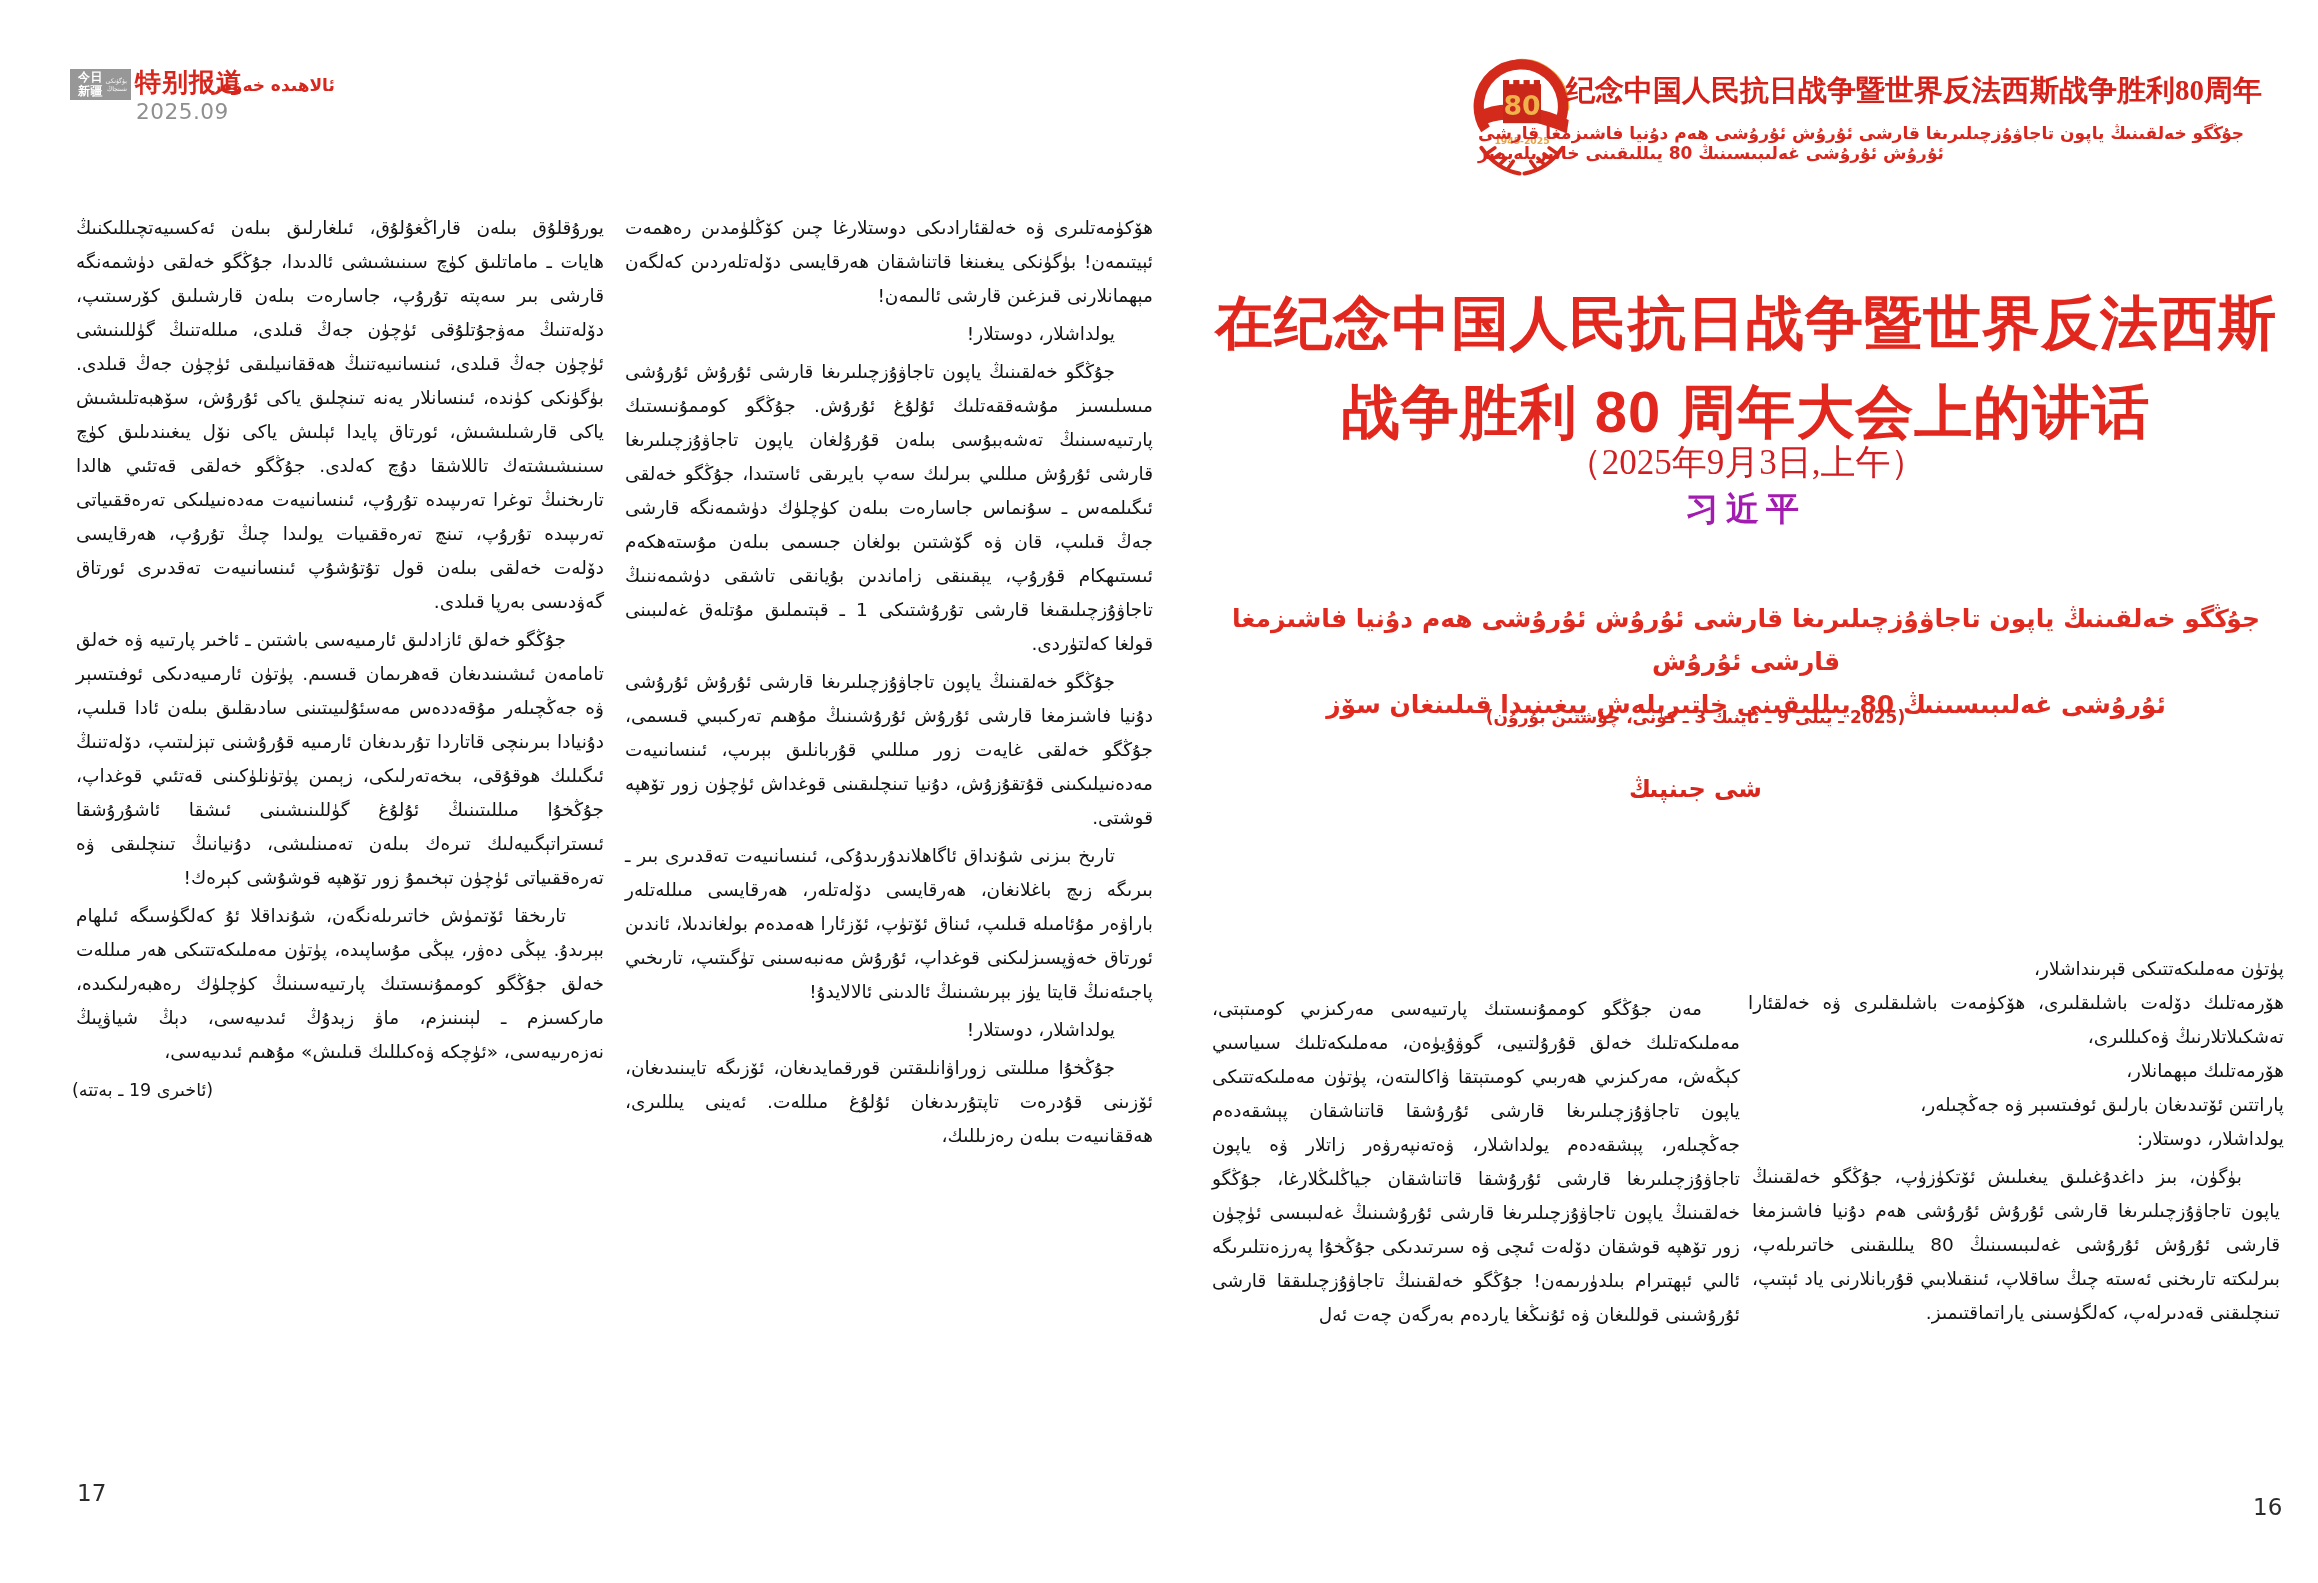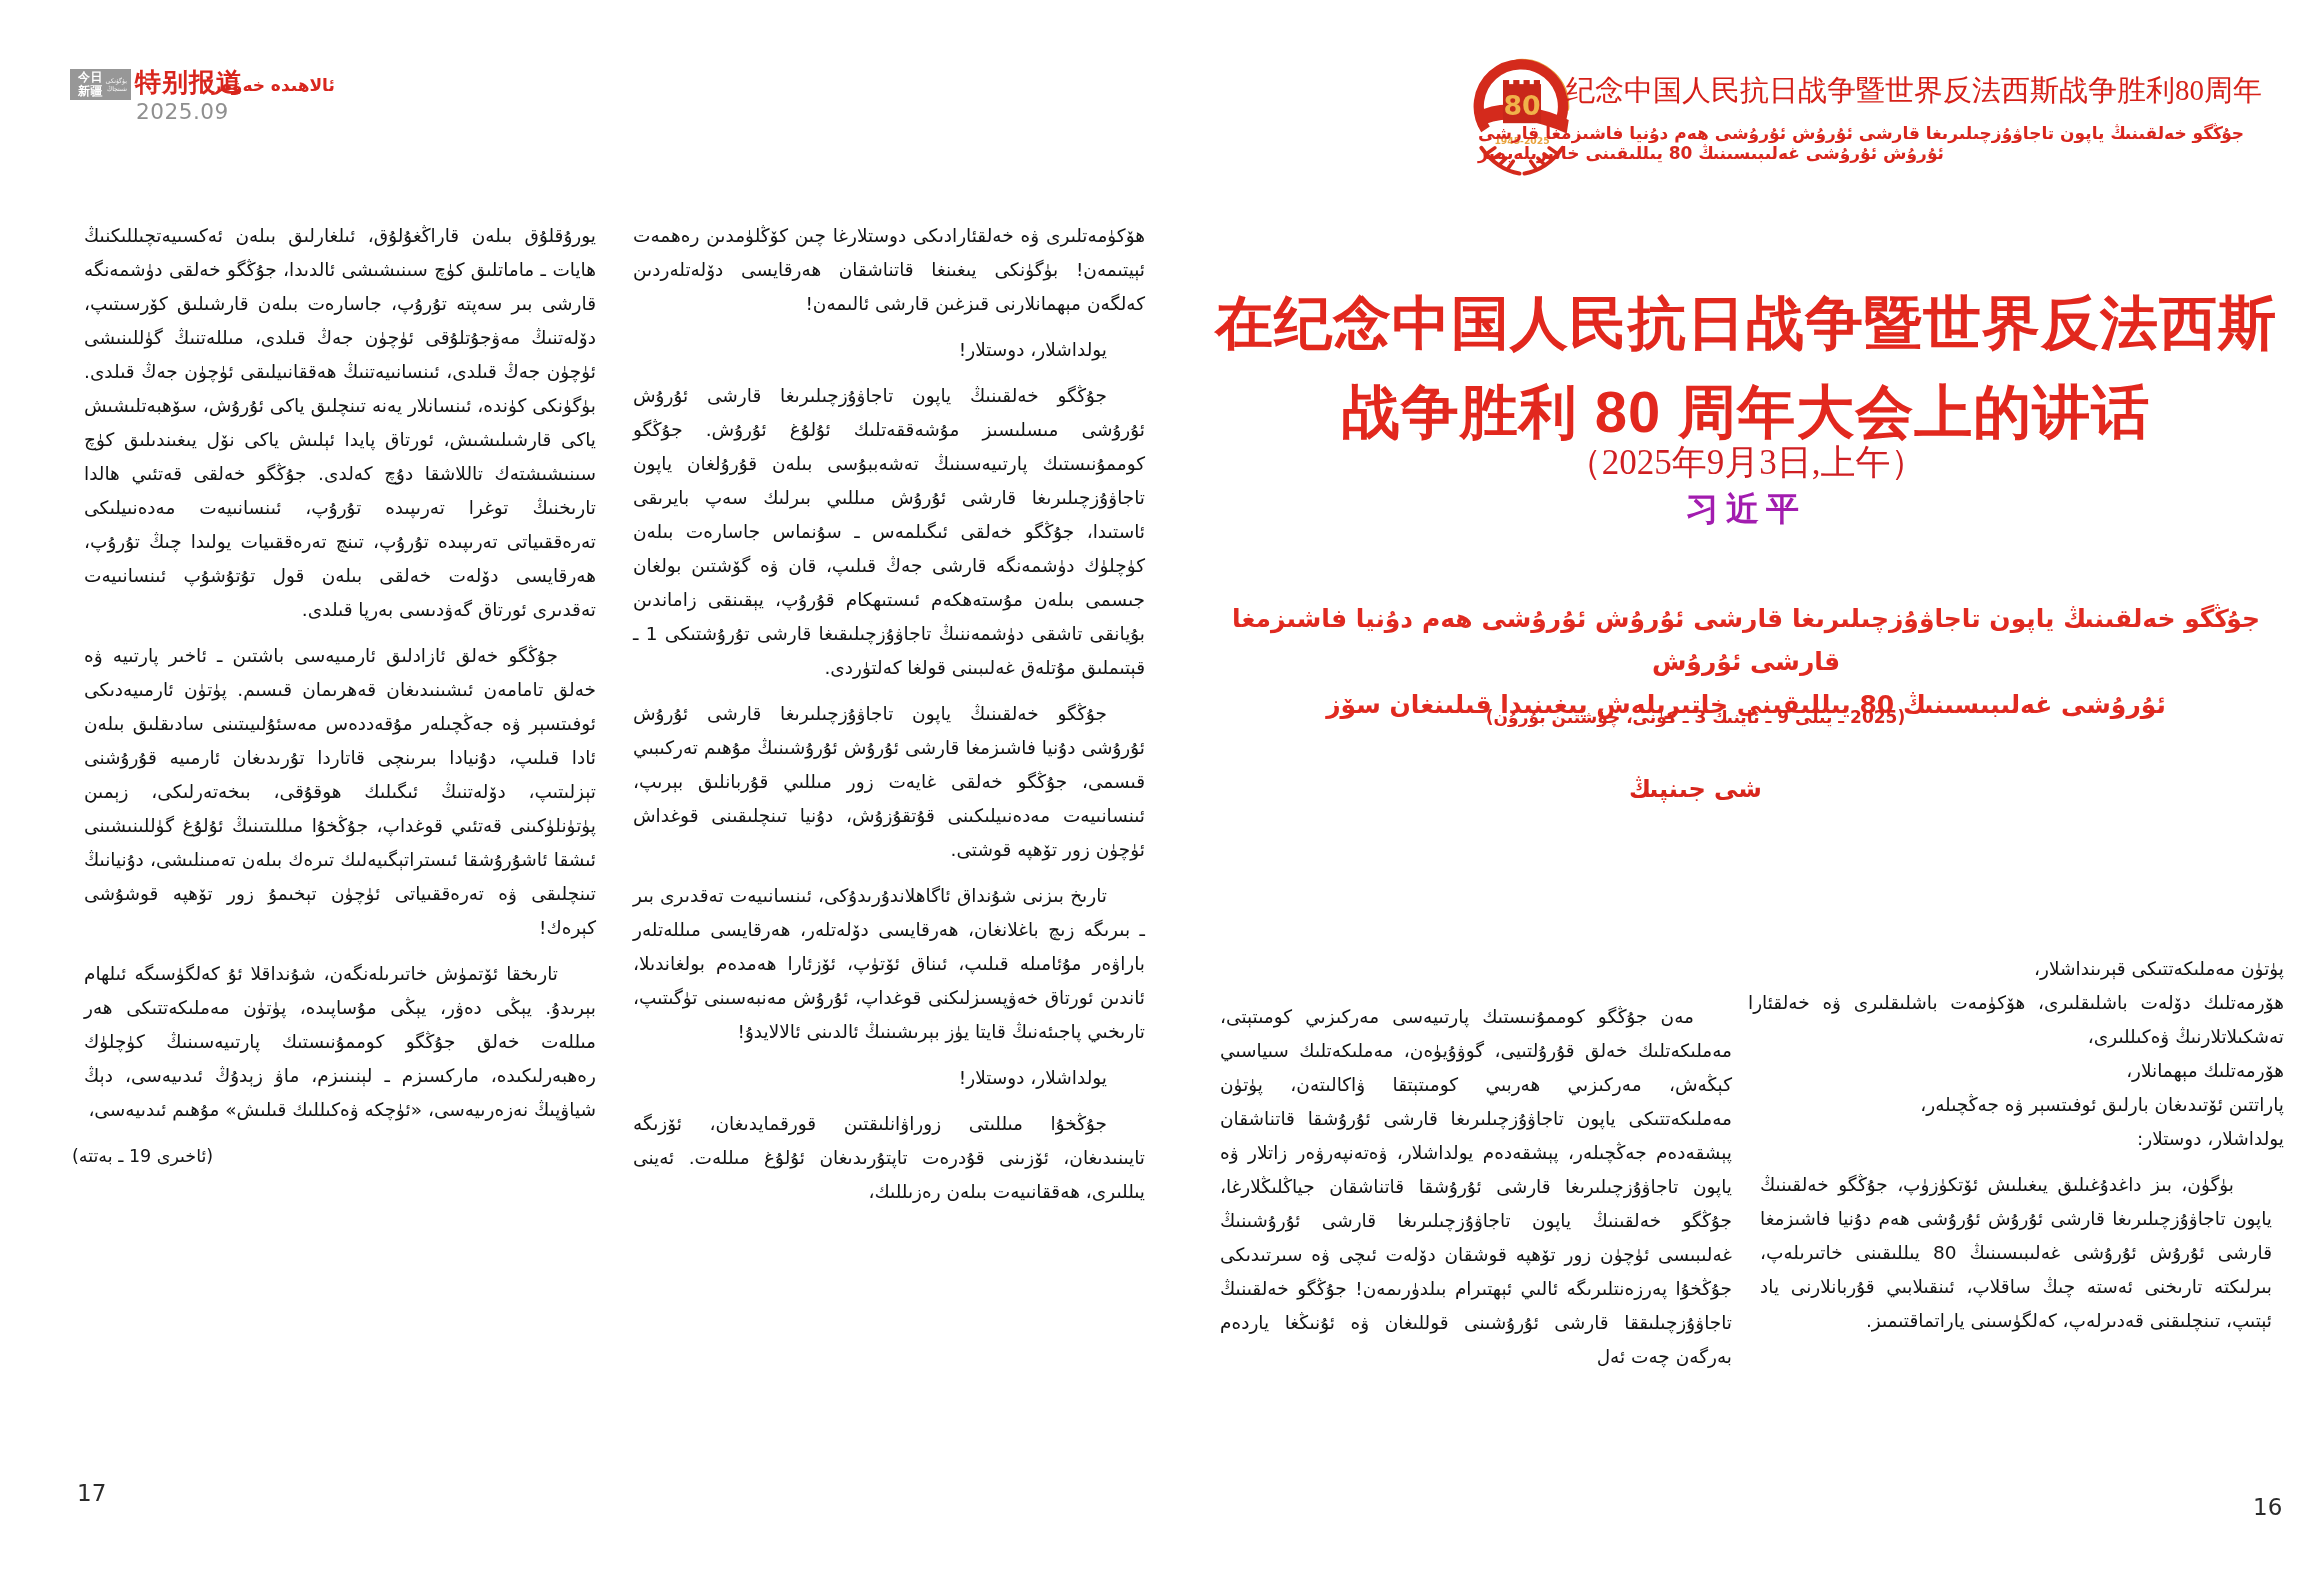--- a/index.html
+++ b/index.html
@@ -29,21 +29,21 @@
   }
   .issue-date{
     position:absolute;left:136px;top:99px;
     font-size:21.6px;color:#8f8f8f;letter-spacing:0.5px;
     font-family:"DejaVu Sans",sans-serif;
   }
   
   .emblem{position:absolute;left:1466px;top:52px;}
   .banner-cn{
     position:absolute;left:1566px;top:71px;white-space:nowrap;
-    font-family:"Liberation Serif",serif;font-weight:normal;
+    font-family:"Liberation Serif",serif;font-weight:bold;
     font-size:29px;color:#d62018;
   }
   .banner-ug{
     position:absolute;left:1478px;top:123px;width:807px;direction:rtl;
     text-align:left;font-weight:bold;font-size:17px;color:#d8261d;
   }
   
   .headline{
     position:absolute;left:1206px;top:278px;width:1080px;text-align:center;
     font-family:"Liberation Sans",sans-serif;font-weight:900;
@@ -68,21 +68,21 @@
   }
   .ug-author{
     position:absolute;left:1309px;top:775px;width:773px;direction:rtl;
     text-align:center;font-weight:bold;font-size:24px;color:#d8261d;
   }
   
   .col{
     position:absolute;width:536px;direction:rtl;text-align:justify;
     font-size:18.5px;line-height:34px;color:#141414;
   }
-  .col p{margin:12px;text-indent:38px;}
+  .col p{margin:4px;text-indent:38px;}
   .col p.cont{text-indent:0;}
   .col .salut{text-indent:0;}
   .cont-note{direction:rtl;text-align:left;font-size:17.5px;margin-top:2.1px;}
   .col1{left:72px;top:207px;}
   .col2{left:621px;top:207px;}
   .col3{left:1208px;top:988px;}
   .col4{left:1748px;top:952px;}
   .pagenum{position:absolute;font-size:23px;color:#2b2b2b;
     font-family:"DejaVu Sans",sans-serif;}
   .pagenum.left{left:77px;top:1480px;}

